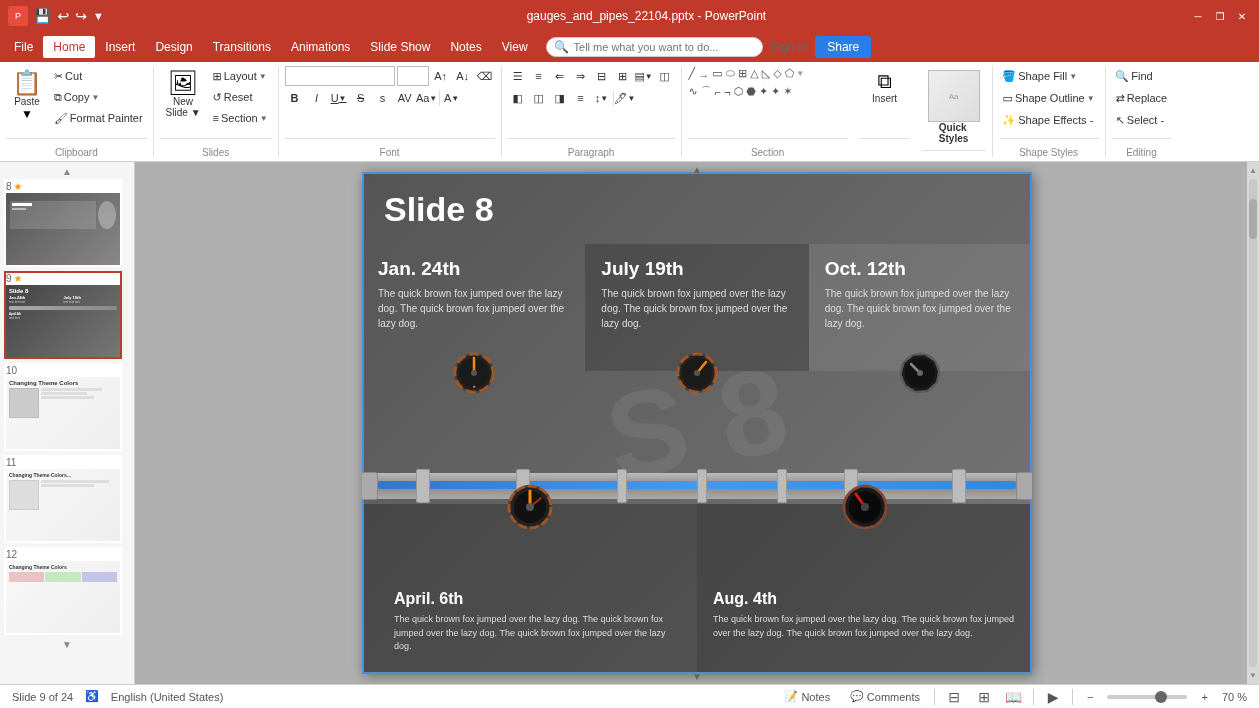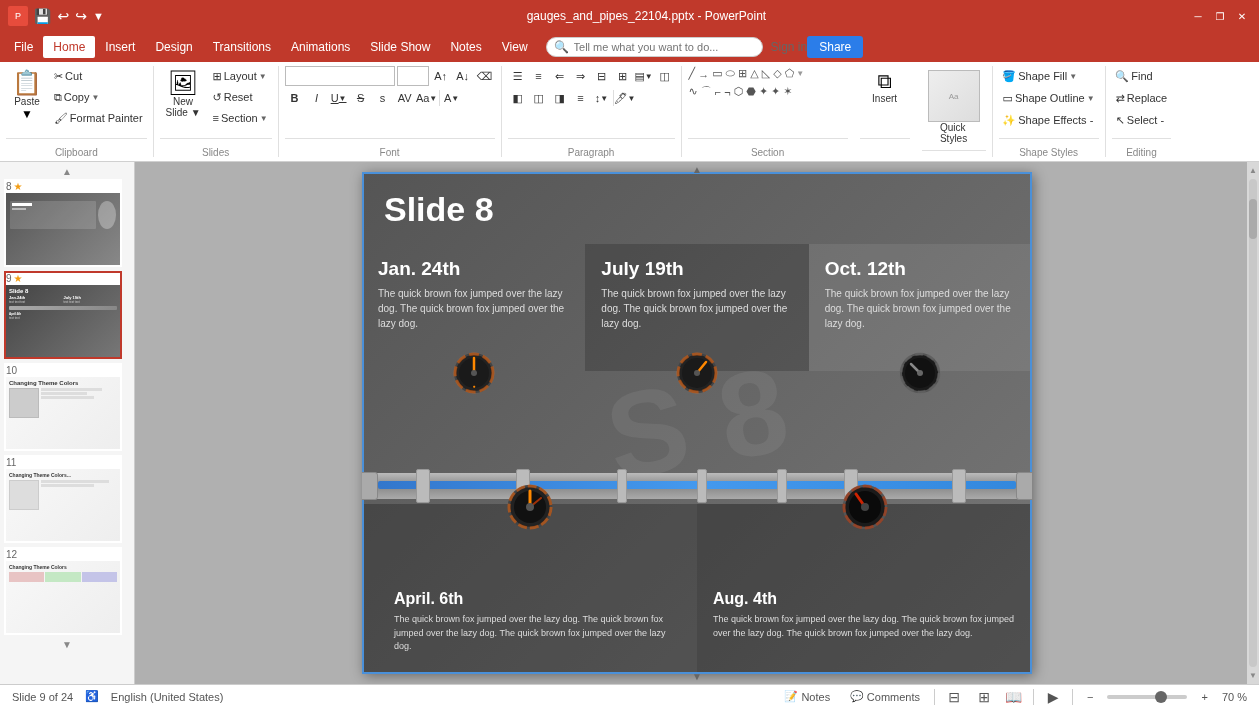--- a/index.html
+++ b/index.html
@@ -50,21 +50,21 @@
       margin: 0 8px;
     }
     .search-box input {
       border: none;
       outline: none;
       font-size: 11px;
       width: 180px;
     }
 
     
-    .signin-area { display: flex; align-items: center; gap: 0; margin-right: 4px; }
+    .signin-area { display: flex; align-items: center; gap: 8px; margin-right: 4px; }
     .signin-btn { font-size: 12px; color: #666; cursor: pointer; }
     .share-btn {
       background: #2b7de9;
       color: white;
       border: none;
       border-radius: 3px;
       padding: 4px 12px;
       font-size: 12px;
       cursor: pointer;
     }
@@ -494,21 +494,21 @@
         <span style="font-size:10px;color:#333;">Insert</span>
       </div>
     </div>
     <div class="r-group-label">&nbsp;</div>
   </div>
 
   <div class="r-group" style="min-width:60px;">
     <div class="r-group-top">
       <div class="r-btn-large">
         <div class="quick-styles-box">Aa</div>
-        <span style="font-size:10px;color:#333;">Quick<br>Styles</span>
+        <span style="font-size:10px;color:#333;font-weight:bold;">Quick<br>Styles</span>
       </div>
     </div>
     <div class="r-group-label">&nbsp;</div>
   </div>
 
   <div class="r-separator"></div>
 
   <div class="r-group">
     <div class="r-group-top" style="flex-direction:column;gap:2px;">
       <div class="r-btn-sm">

